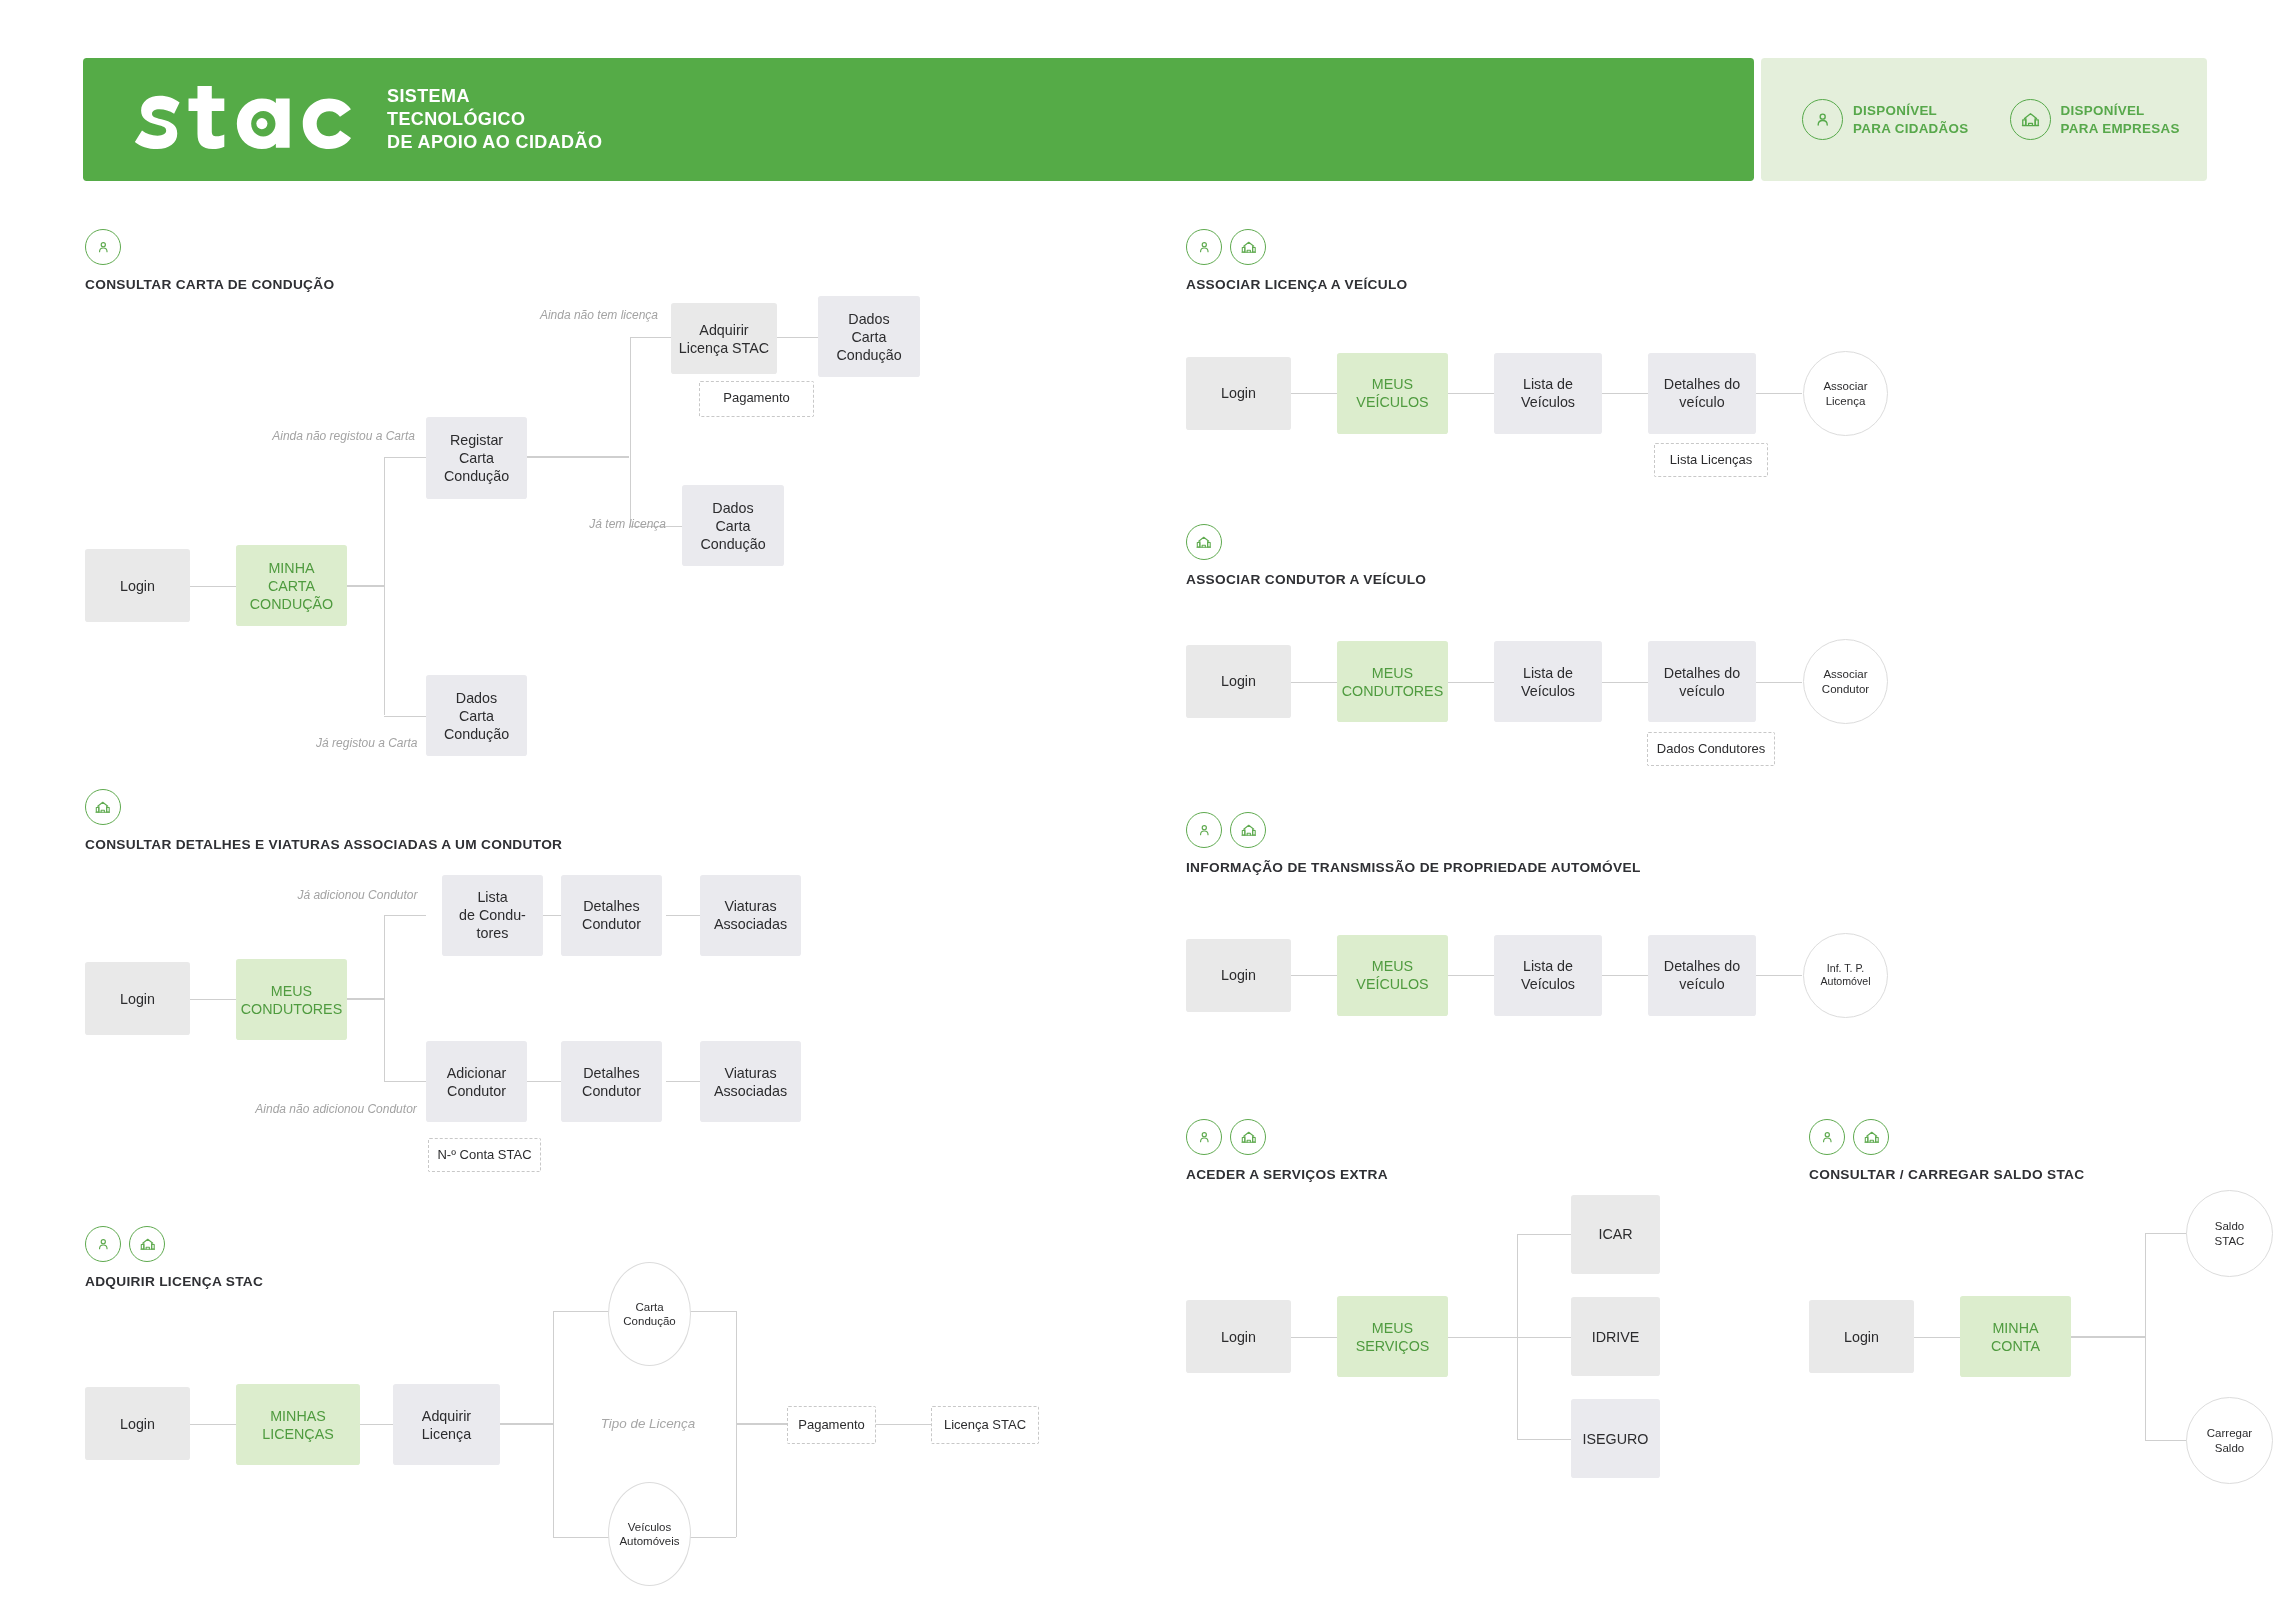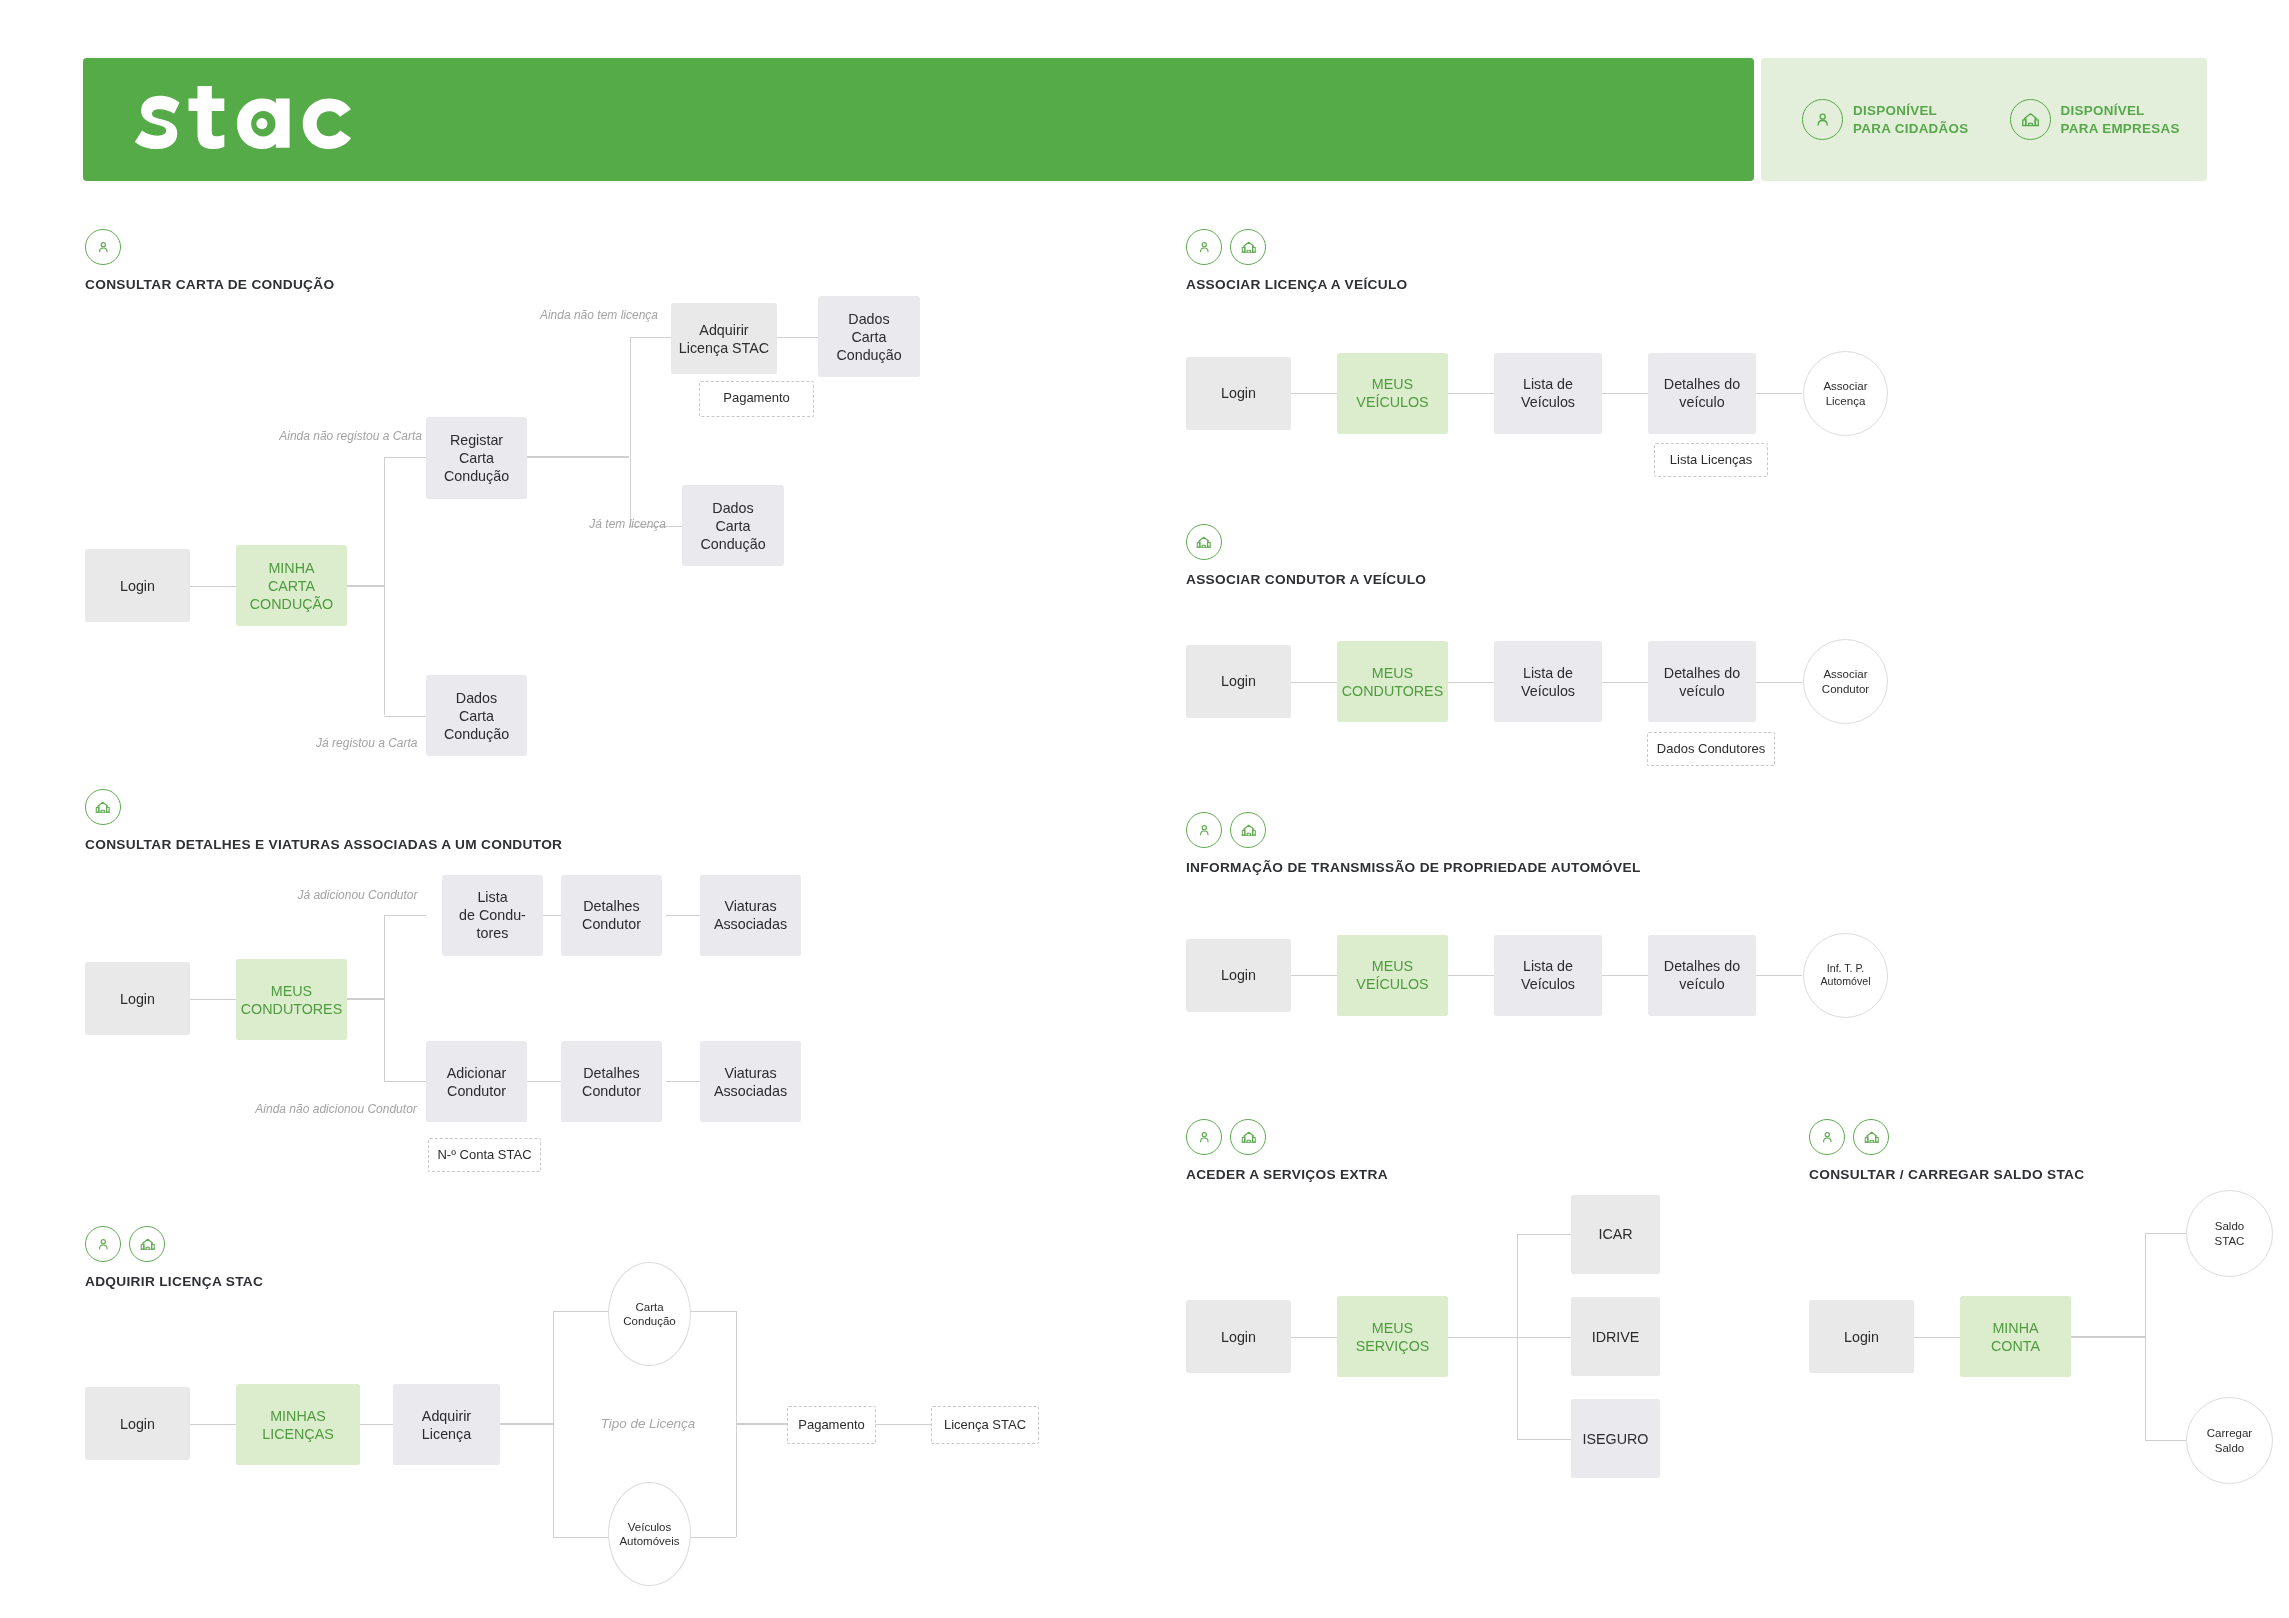--- a/index.html
+++ b/index.html
@@ -58,20 +58,23 @@
   <div id="logo-block">
     <svg id="logo-mark" viewBox="0 0 260 76" width="234" height="68" aria-hidden="true">
       <g fill="#ffffff">
         <path d="M36 11c-12 0-21 6.5-21 16.5 0 9 6.5 13 17 15.5 8.5 2 11 3.3 11 6.8 0 3.6-3.6 5.7-9.6 5.7-7 0-12.6-2.3-17.4-5.8L8 62.5C14 67.6 22.6 70.5 33 70.5c13.5 0 22.4-6.6 22.4-17.3 0-9.2-6.3-13.2-17.7-15.9-8.1-1.9-10.5-3.1-10.5-6.2 0-3 2.9-5 8.4-5 5.6 0 11.3 1.9 16.3 5L58 18.5C51.8 13.8 44.5 11 36 11z"></path>
         <path d="M78 0h16v14h14v14H94v22.5c0 4 1.6 5.7 5.4 5.7 3.3 0 6-.7 8.6-2v13.6c-3.6 1.8-7.9 2.7-13.2 2.7C83 70.5 78 64.8 78 53.5V28H68V14h10z"></path>
         <path d="M150 14c-16 0-28 12.4-28 28.2S134 70.5 150 70.5c6.6 0 12-2.2 15.6-5.9V69H181V14h-15.4v4.9C162 15.6 156.6 14 150 14zm1.6 14c7.6 0 13.6 6.3 13.6 14.2 0 7.9-6 14.2-13.6 14.2S138 50.1 138 42.2C138 34.3 144 28 151.6 28z"></path>
         <path d="M225 14c-16.7 0-29.3 12.2-29.3 28.2S208.3 70.5 225 70.5c10.6 0 19.3-4.6 24.6-12.3l-12.1-8.4c-2.8 4.1-7 6.4-12.2 6.4-8.2 0-14.1-6-14.1-14s5.9-14 14.1-14c5 0 9.2 2.2 12 6.2l12.2-8.5C244.2 18.4 235.6 14 225 14z"></path>
         <circle cx="150" cy="42" r="6.2"></circle>
       </g>
     </svg>
+    <div id="logo-tagline">SISTEMA
+TECNOLÓGICO
+DE APOIO AO CIDADÃO</div>
   </div>
 </div>
 
 <div id="header-badges">
   <div class="badge">
     <span class="badge-icon">
       <svg viewBox="0 0 24 24" width="19.4" height="19.4" fill="none" stroke="#56a94a" stroke-width="1.7" stroke-linecap="round">
         <circle cx="12" cy="8.2" r="3.1"></circle>
           <path d="M6.4 18.5c0-3.4 2.5-5.5 5.6-5.5s5.6 2.1 5.6 5.5"></path>
       </svg>
@@ -132,21 +135,21 @@
 Carta
 Condução</div>
   <div class="node dashed" style="left:614px;top:29.5px;width:115px;height:36px;">Pagamento</div>
   <div class="node lav" style="left:597px;top:134px;width:102px;height:81px;white-space:pre-line;">Dados
 Carta
 Condução</div>
   <div class="node lav" style="left:341px;top:324px;width:101px;height:81px;white-space:pre-line;">Dados
 Carta
 Condução</div>
 
-  <div class="cond r" style="left:23px;top:78px;width:314px;">Ainda não registou a Carta</div>
+  <div class="cond r" style="left:16px;top:78px;width:314px;">Ainda não registou a Carta</div>
   <div class="cond r" style="left:18.5px;top:385px;width:314px;">Já registou a Carta</div>
   <div class="cond r" style="left:268px;top:-43px;width:305px;">Ainda não tem licença</div>
   <div class="cond r" style="left:341px;top:166px;width:240px;">Já tem licença</div>
 </div>
 
 <div class="section" style="left:85px;top:789px;">
   <div class="sec-icons">
     <span class="sec-icon">
       <svg viewBox="0 0 26 24" width="17.5" height="16.6" fill="none" stroke="#5faa4f" stroke-width="1.6" stroke-linejoin="round" stroke-linecap="round">
         <path d="M5.5 10.5 13 4.5l7.5 6"></path>

